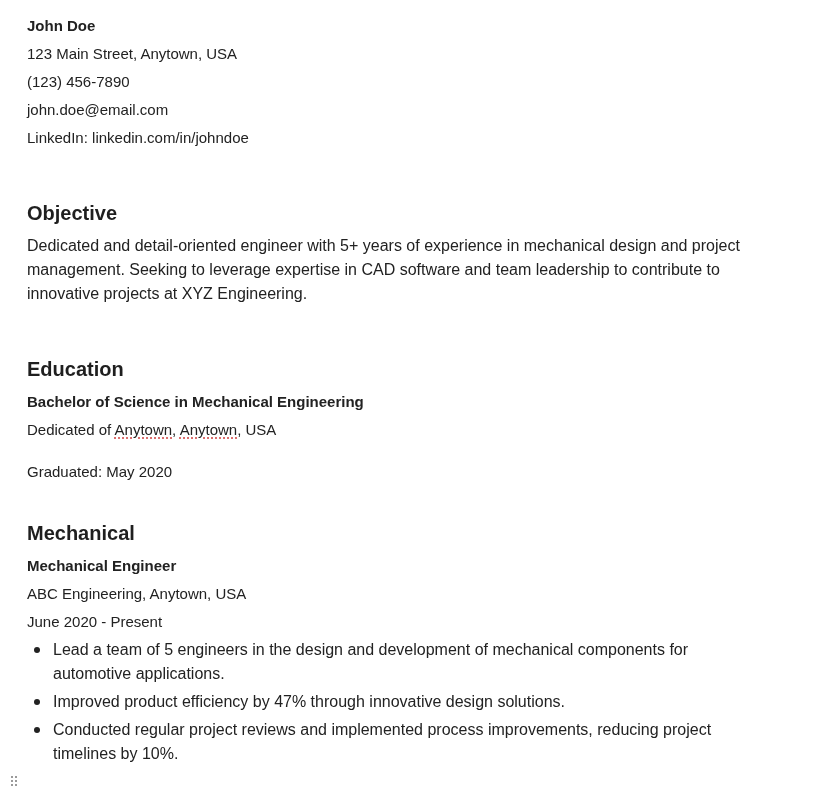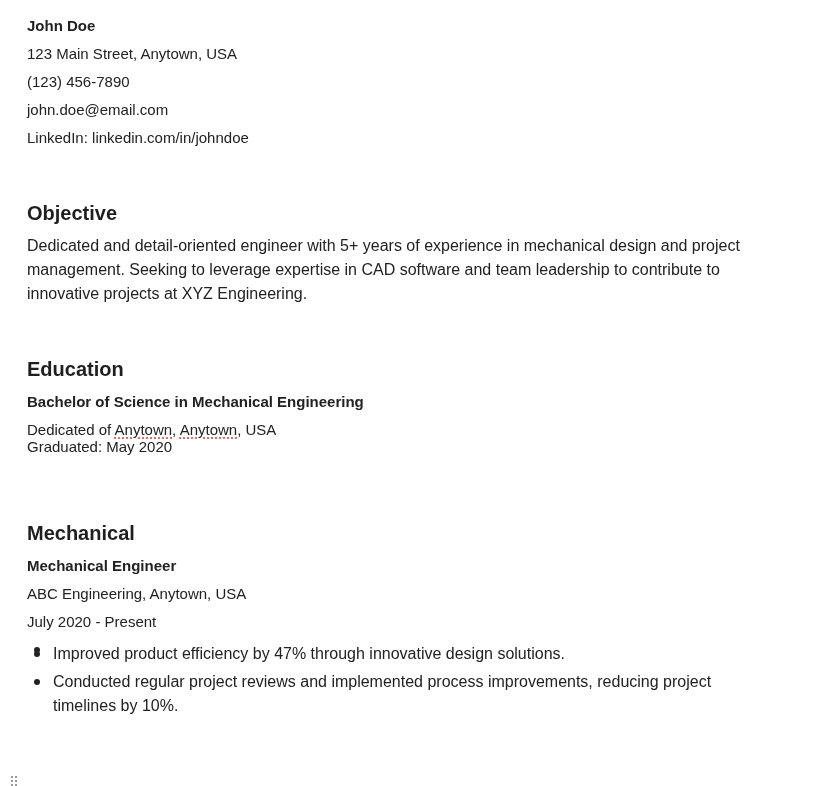--- a/index.html
+++ b/index.html
@@ -29,29 +29,29 @@
   <div class="line" style="top:70px">(123) 456-7890</div>
   <div class="line" style="top:98px">john.doe@email.com</div>
   <div class="line" style="top:126px">LinkedIn: linkedin.com/in/johndoe</div>
 
   <div class="h2" style="top:200px">Objective</div>
   <div class="para" style="top:234px">Dedicated and detail-oriented engineer with 5+ years of experience in mechanical design and project management. Seeking to leverage expertise in CAD software and team leadership to contribute to innovative projects at XYZ Engineering.</div>
 
   <div class="h2" style="top:356px">Education</div>
   <div class="line bold" style="top:390px">Bachelor of Science in Mechanical Engineering</div>
   <div class="line" style="top:418px"><span>Dedicated of </span><span class="spell">Anytown</span><span>, </span><span class="spell">Anytown</span><span>, USA</span></div>
-  <div class="line" style="top:435px">Graduated: May 2020</div>
+  <div class="line" style="top:460px">Graduated: May 2020</div>
 
   <div class="h2" style="top:520px">Mechanical</div>
   <div class="line bold" style="top:554px">Mechanical Engineer</div>
   <div class="line" style="top:582px">ABC Engineering, Anytown, USA</div>
-  <div class="line" style="top:610px">July 2020 - Present</div>
+  <div class="line" style="top:610px">June 2020 - Present</div>
 
   <ul class="bullets">
-    <li><span class="dot"></span></li>
+    <li><span class="dot"></span><span>Lead a team of 5 engineers in the design and development of mechanical components for automotive applications.</span></li>
     <li><span class="dot"></span><span>Improved product efficiency by 47% through innovative design solutions.</span></li>
     <li><span class="dot"></span><span>Conducted regular project reviews and implemented process improvements, reducing project timelines by 10%.</span></li>
   </ul>
 </div>
 
 <div class="handle">
   <span style="left:0;top:0"></span>
     <span style="left:4px;top:0"></span>
   <span style="left:0;top:4px"></span>
     <span style="left:4px;top:4px"></span>

